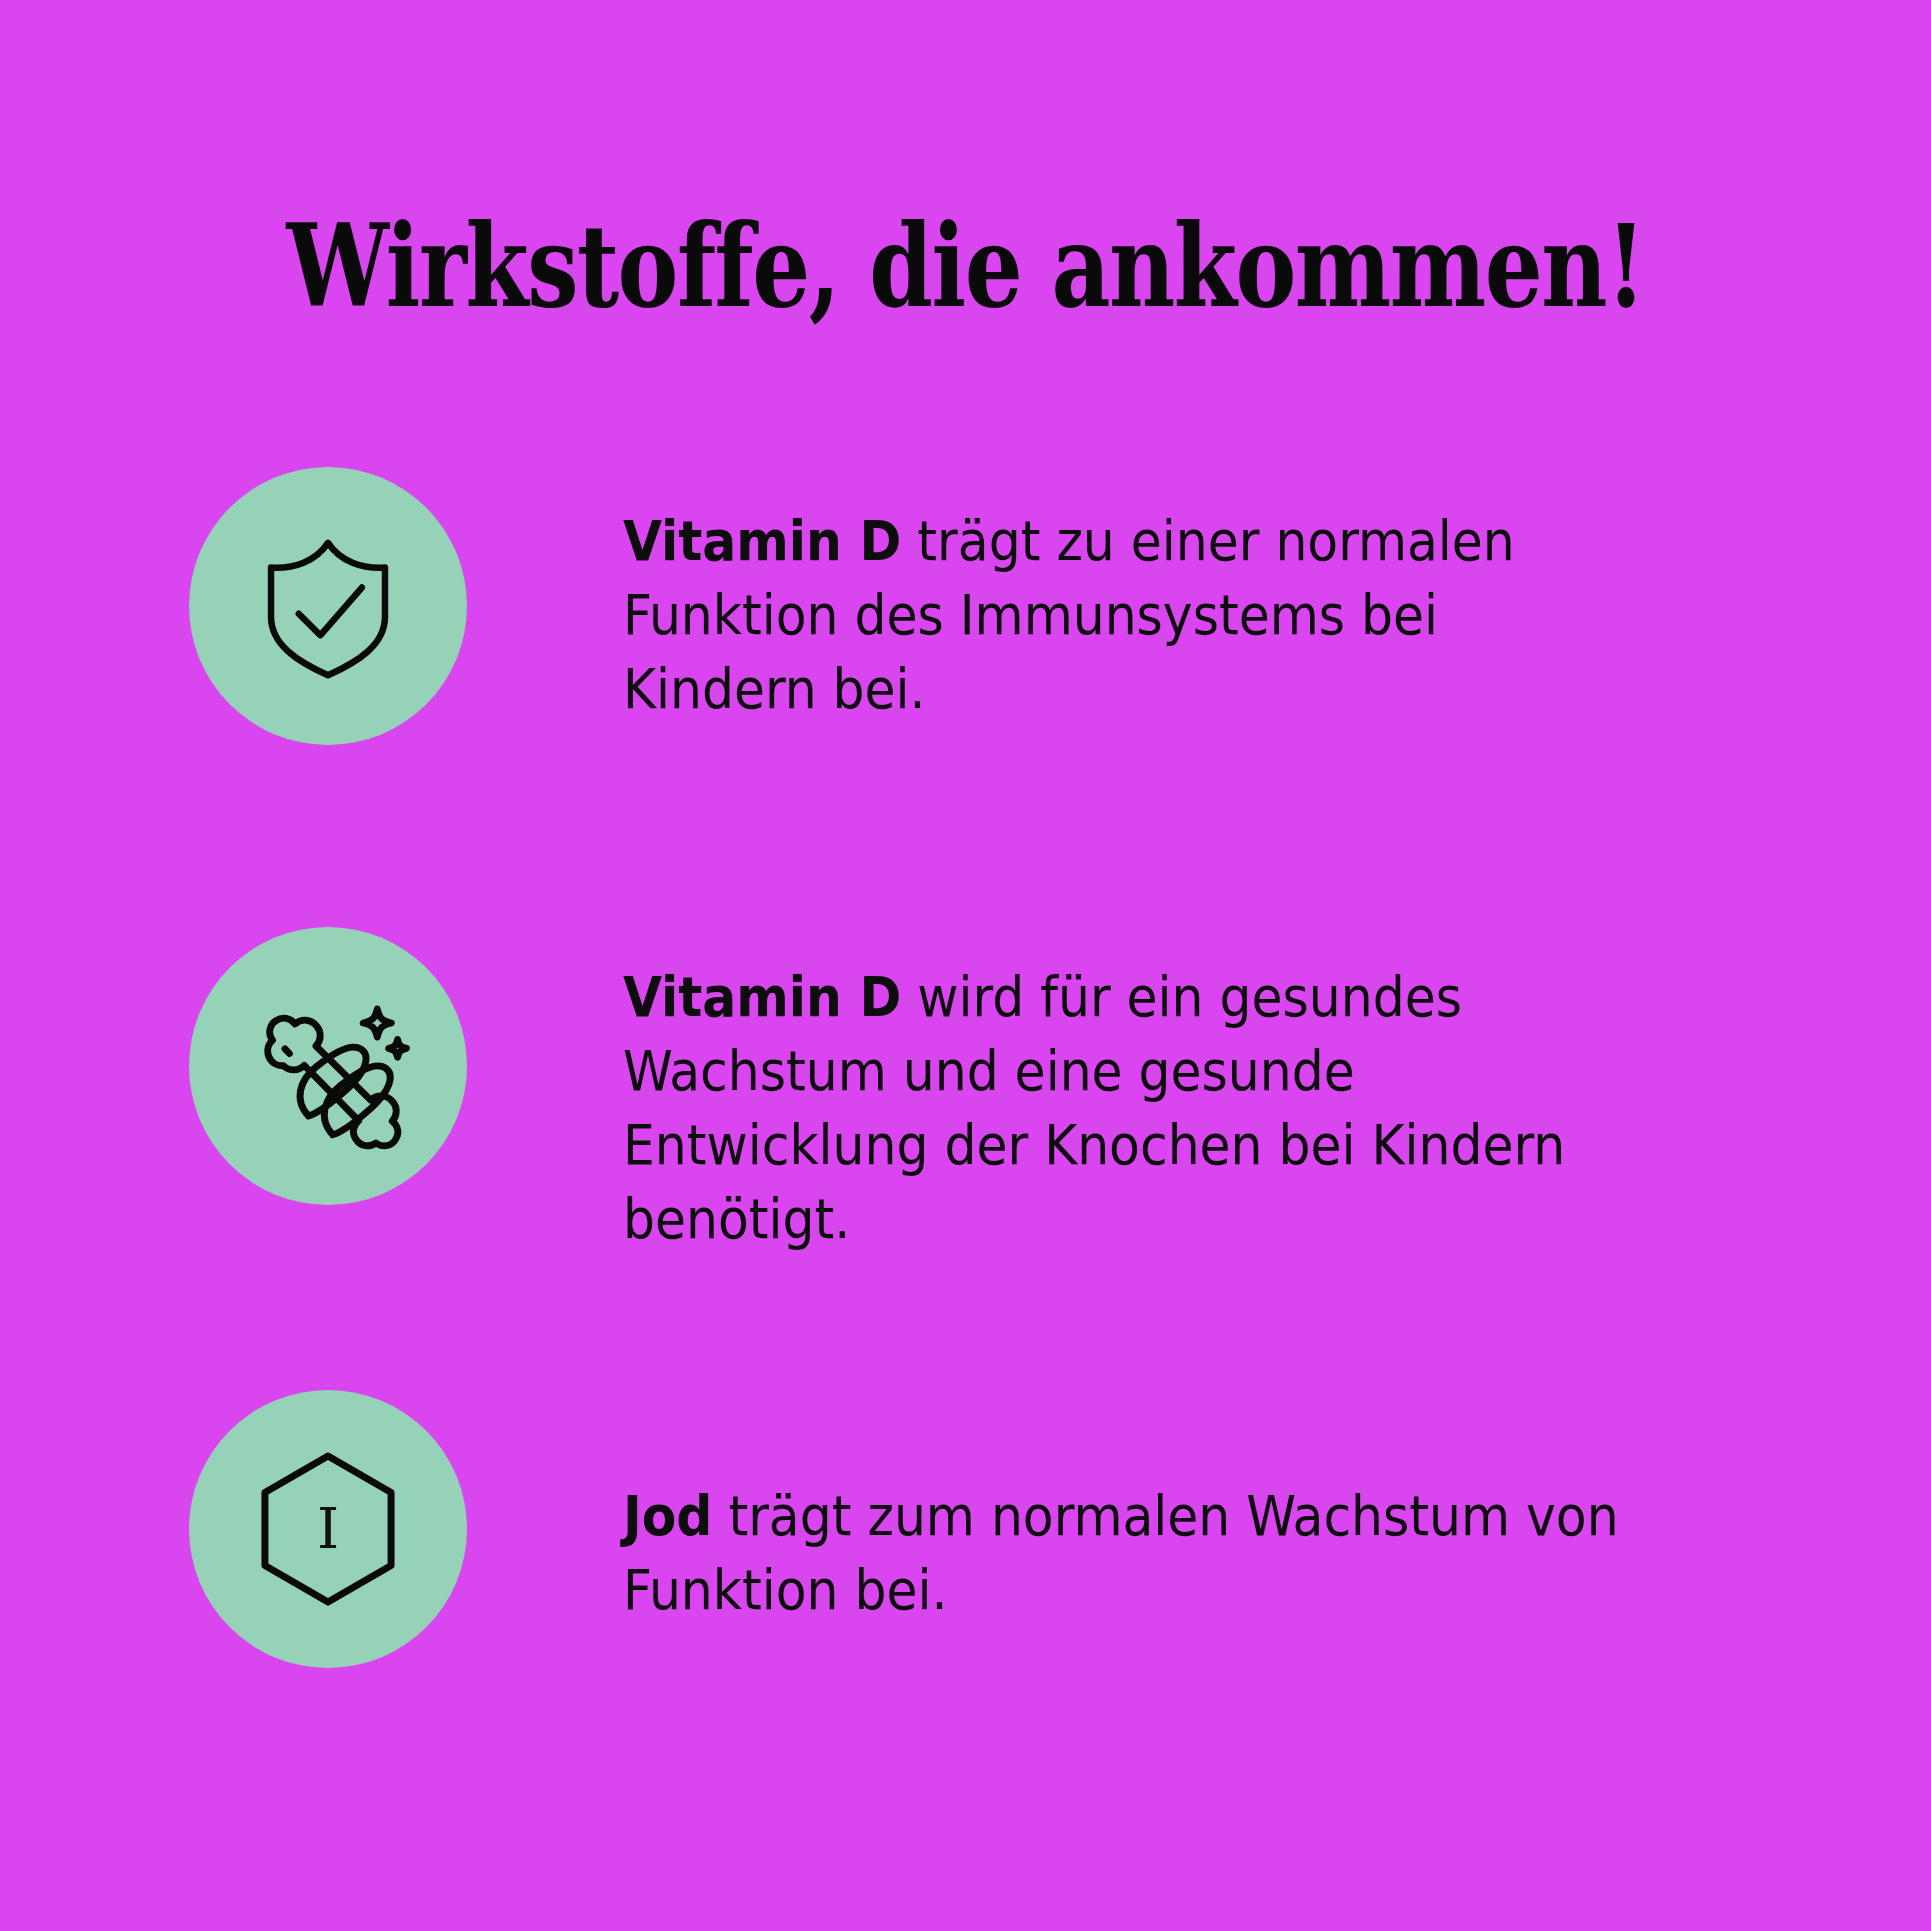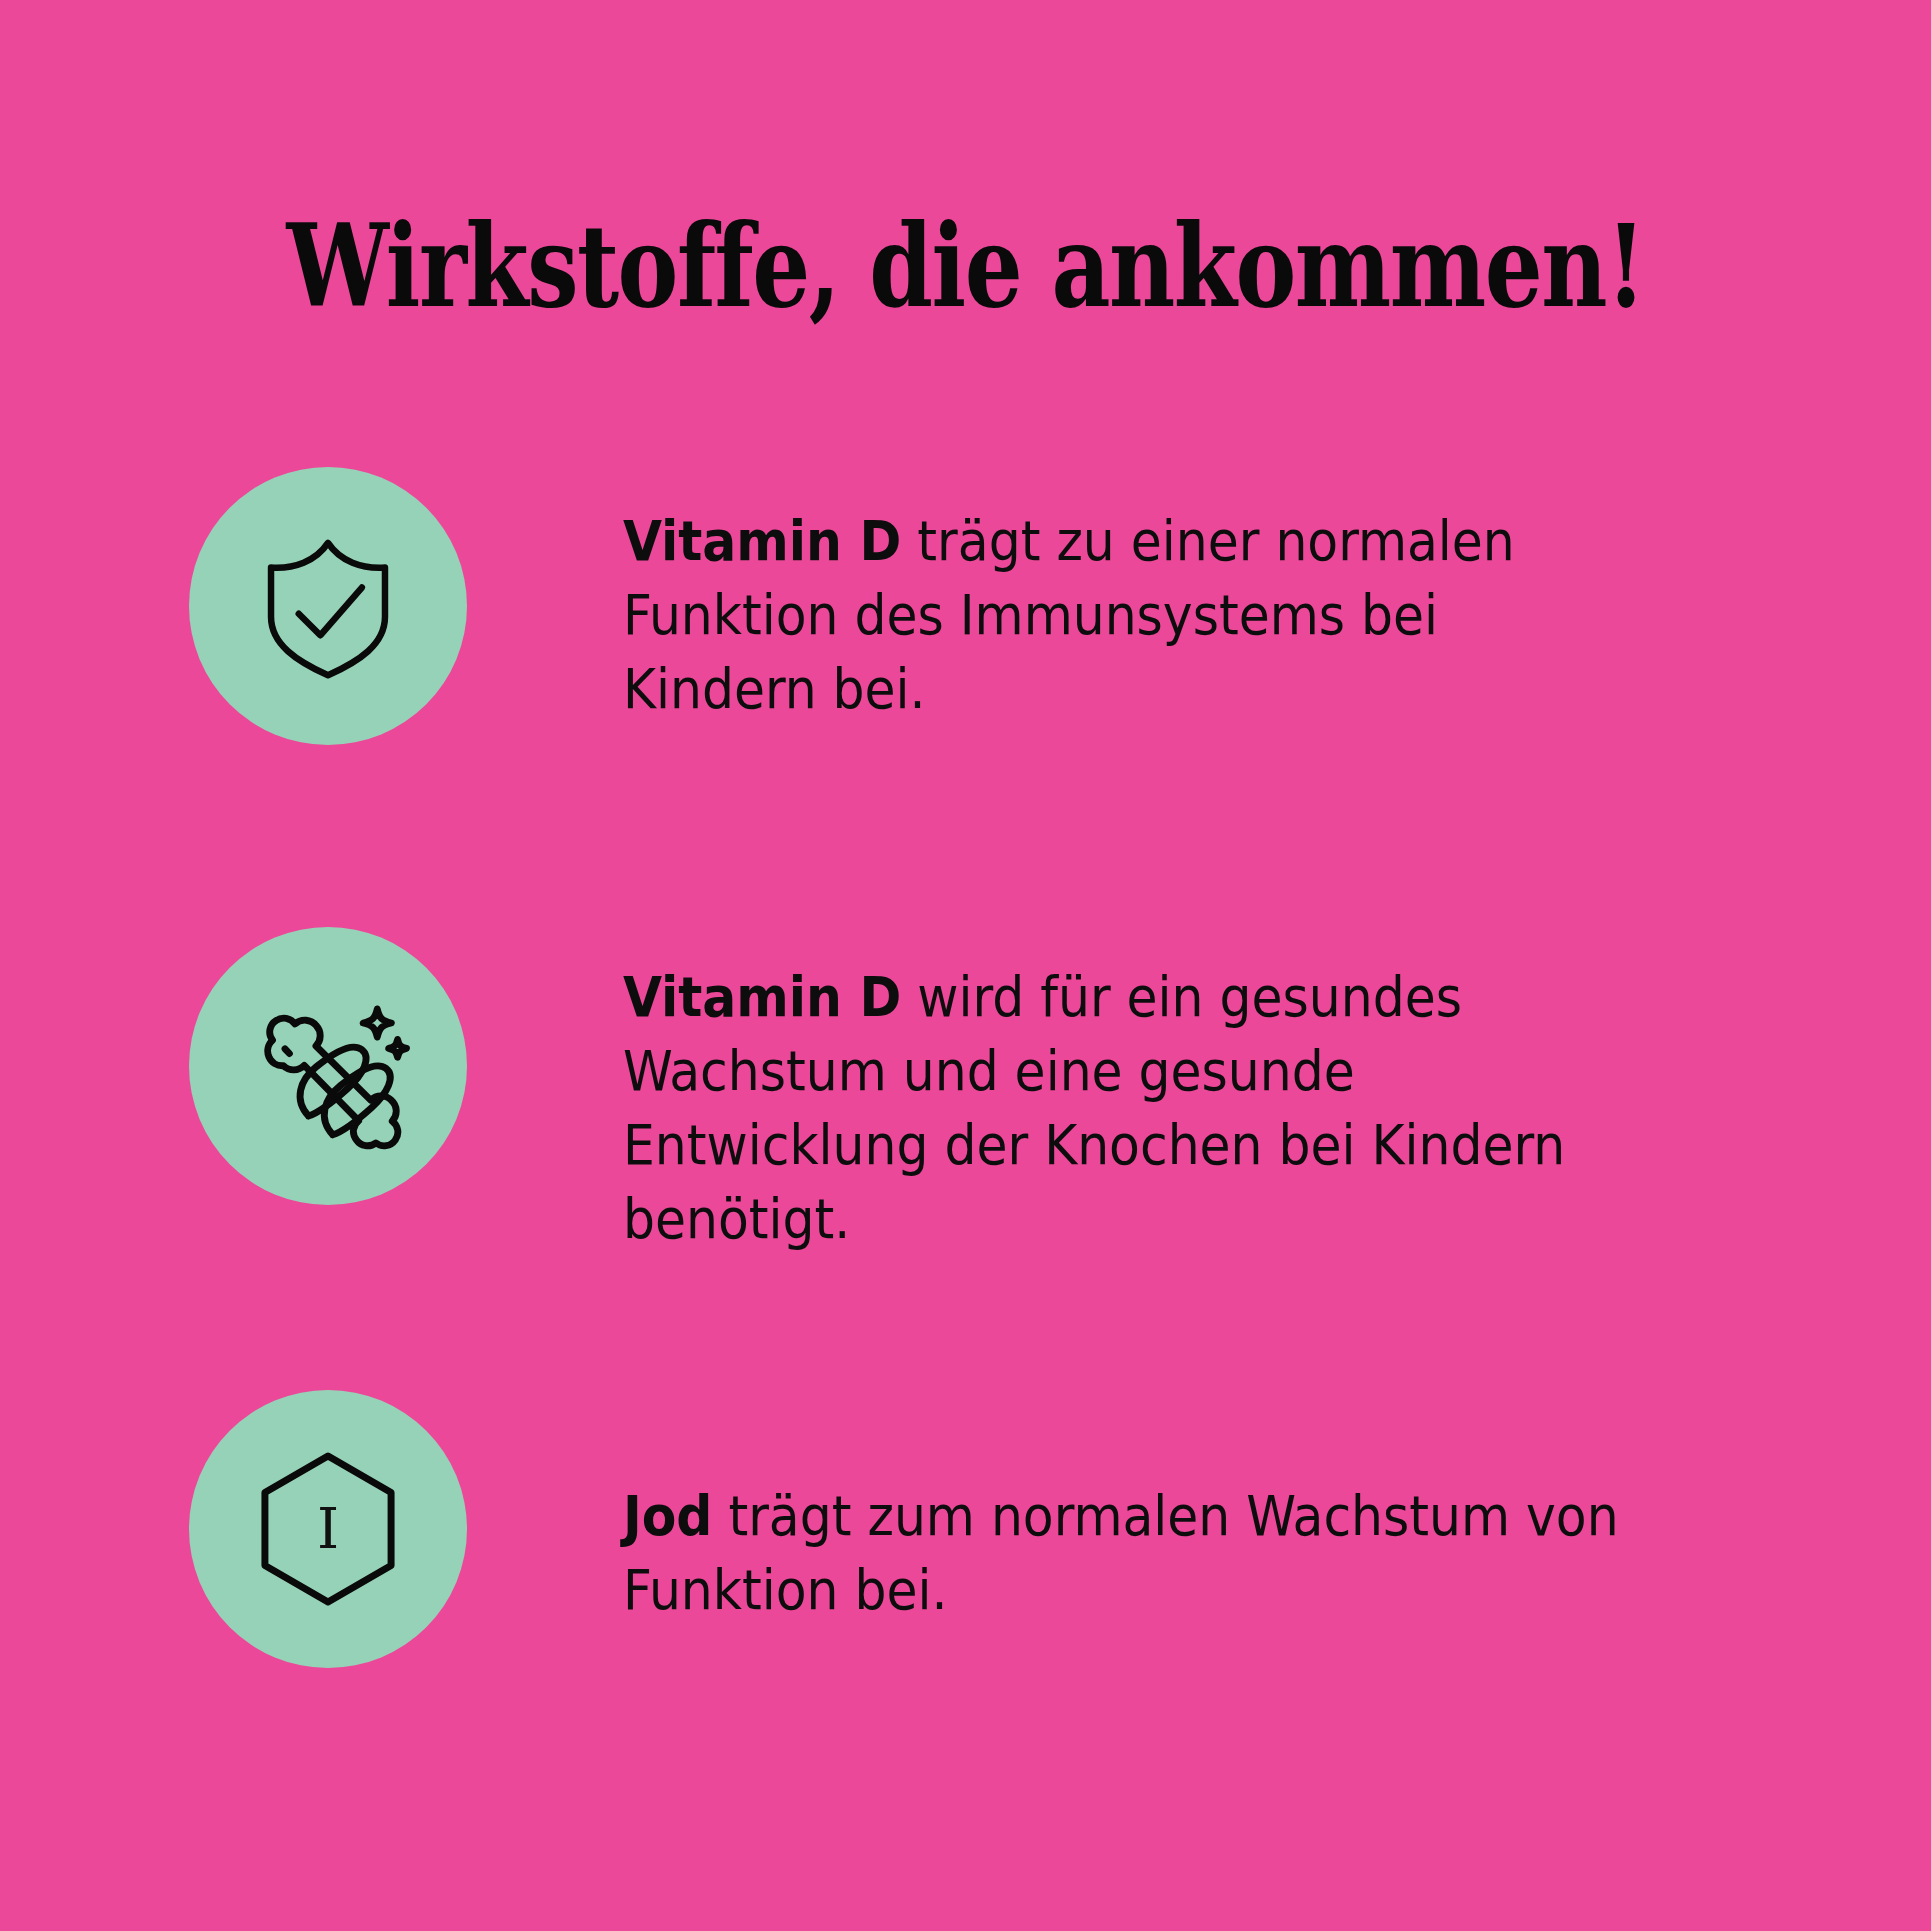--- a/index.html
+++ b/index.html
@@ -11,21 +11,21 @@
     height: 1931px;
     background: #e3f4ed;
     font-family: "DejaVu Sans", sans-serif;
     overflow: hidden;
   }
 
   #page {
     position: relative;
     width: 1931px;
     height: 1931px;
-    background: #ec4899;
+    background: #d946ef;
     box-sizing: border-box;
   }
 
   
   .headline {
     position: absolute;
     left: 0;
     top: 209px;
     width: 1931px;
     text-align: center;

